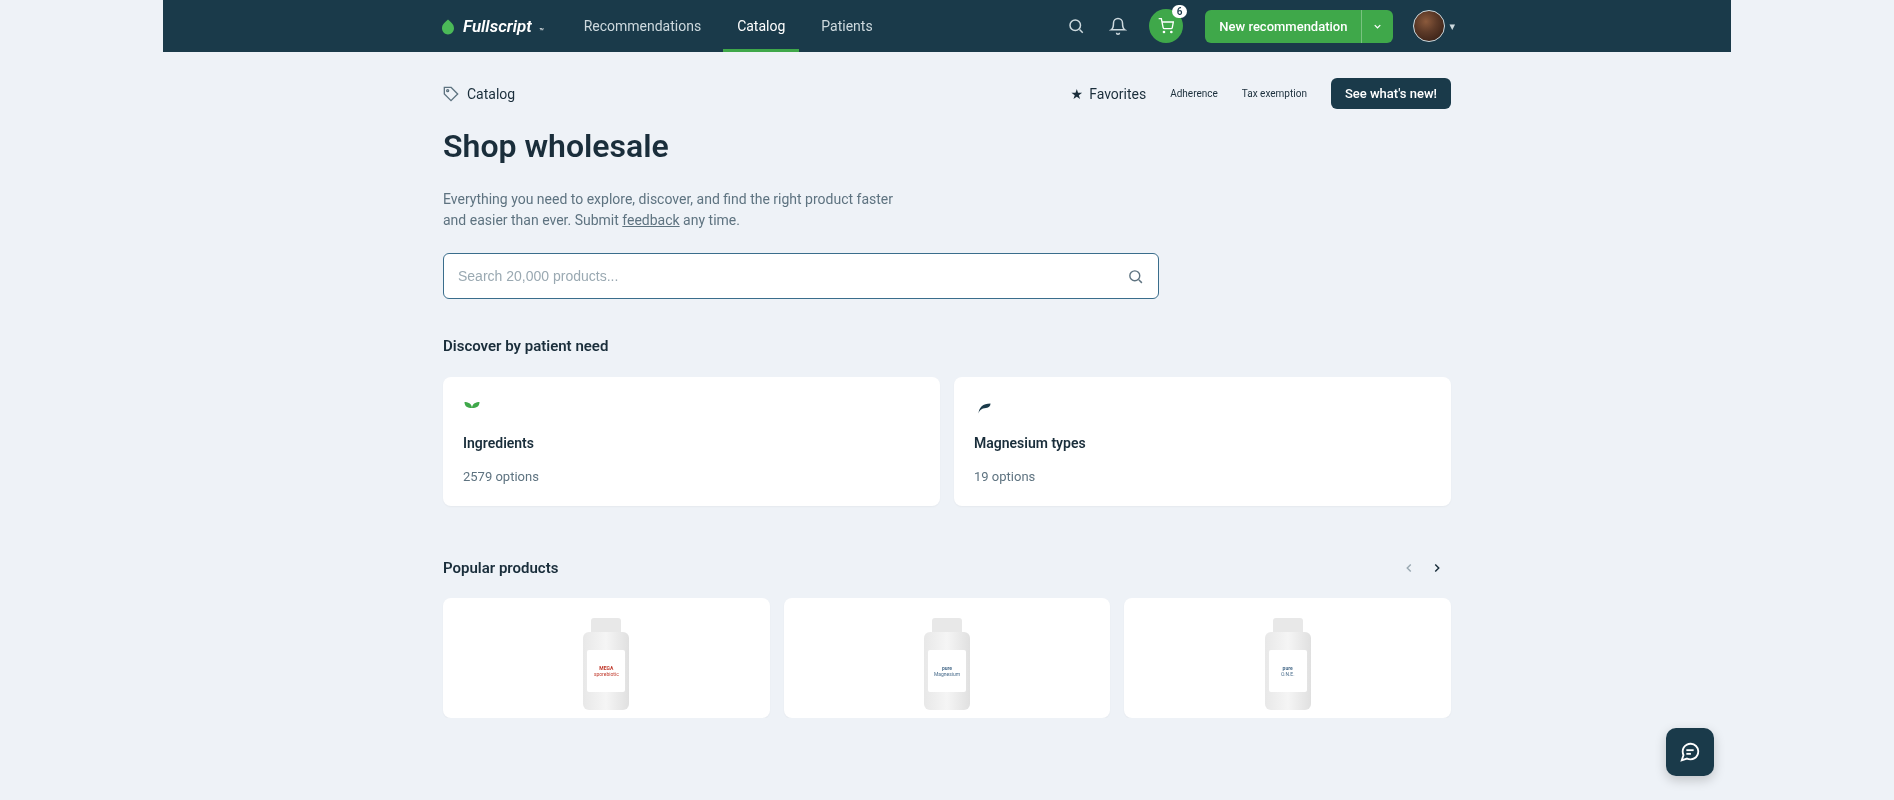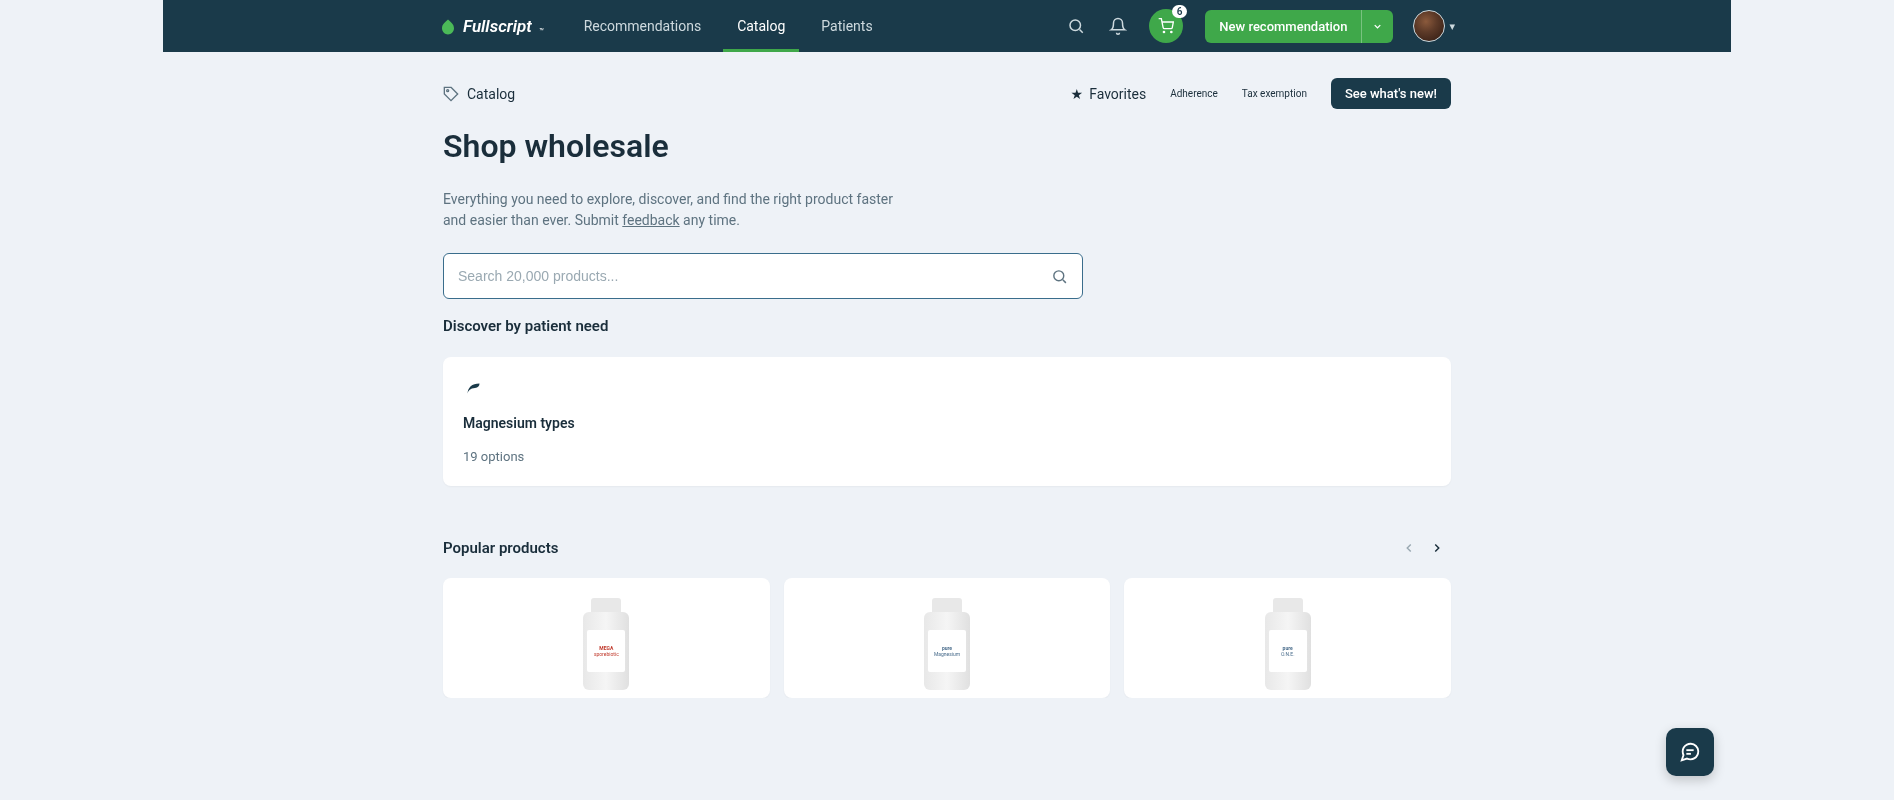--- a/index.html
+++ b/index.html
@@ -164,29 +164,29 @@
   font-size: 14px;
   color: #5e7380;
   max-width: 450px;
   line-height: 1.5;
   margin-bottom: 22px;
   margin-top: 24px;
 }
 .feedback-link { text-decoration: underline; cursor: pointer; }
 
 .search-box {
-  width: 640px;
+  width: 716px;
   height: 46px;
   border: 1.5px solid #3a6d8c;
   border-radius: 6px;
   background: #fff;
   display: flex;
   align-items: center;
   padding: 12px 14px;
-  margin-bottom: 18px;
+  margin-bottom: 38px;
 }
 .search-input {
   flex: 1;
   border: none;
   outline: none;
   font-size: 14px;
   color: #1a2e3b;
 }
 .search-input::placeholder { color: #9aa9b2; }
 .search-icon { color: #5e7380; }
@@ -376,20 +376,29 @@
       <input class="search-input" placeholder="Search 20,000 products..." style="">
       <svg class="search-icon" width="17" height="17" viewBox="0 0 24 24" fill="none" stroke="currentColor" stroke-width="2">
           <circle cx="11" cy="11" r="7"></circle>
           <path d="m21 21-4.3-4.3"></path>
         </svg>
     </div>
 
     <div class="section-title">Discover by patient need</div>
 
     <div class="discover-grid">
+      <div class="discover-card">
+        <div class="card-icon green">
+          <svg width="18" height="18" viewBox="0 0 24 24" fill="currentColor">
+              <path d="M12 22V12M12 12C12 6 6 4 2 4c0 6 4 8 10 8zm0 0c0-6 6-8 10-8 0 6-4 8-10 8z"></path>
+            </svg>
+        </div>
+        <div class="card-title">Ingredients</div>
+        <div class="card-sub">2579 options</div>
+      </div>
       <div class="discover-card">
         <div class="card-icon dark">
           <svg width="18" height="18" viewBox="0 0 24 24" fill="currentColor">
               <path d="M6 21c0-5 4-9 10-9 4 0 6-3 6-6-10 0-16 5-16 15z"></path>
             </svg>
         </div>
         <div class="card-title">Magnesium types</div>
         <div class="card-sub">19 options</div>
       </div>
     </div>

